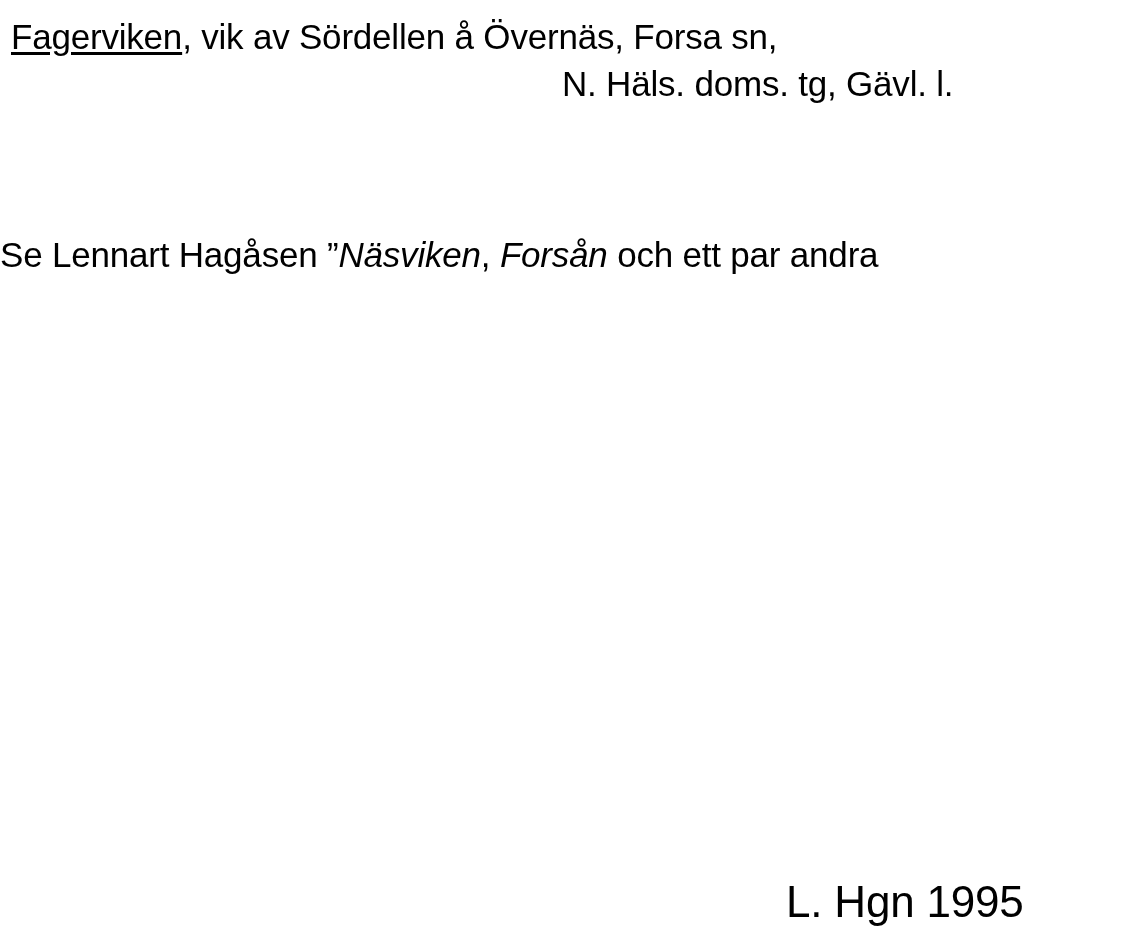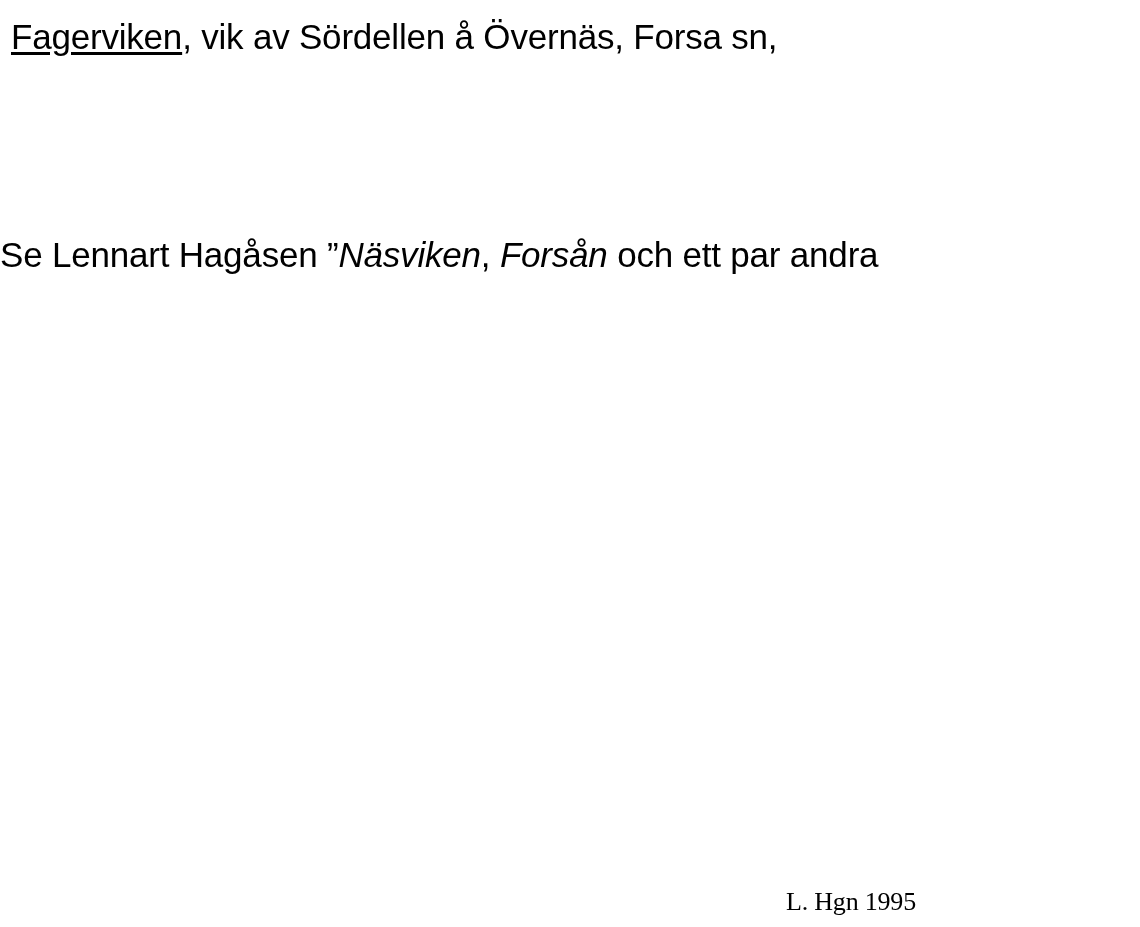--- a/index.html
+++ b/index.html
@@ -54,36 +54,36 @@
   .body-line {
     white-space: nowrap;
   }
   .ital {
     font-style: italic;
   }
   .signature {
     position: absolute;
     left: 786px;
     top: 880px;
-    font-size: 26px;
+    font-size: 44px;
     line-height: 44px;
     white-space: nowrap;
     letter-spacing: -0.2px;
-    font-family: Liberation Serif, serif;
   }
 </style>
 </head>
 <body>
 
 <div class="page">
 
   <div class="headword-line">
     <span class="headword">Fagerviken</span><span>, vik av Sördellen å Övernäs, Forsa sn,</span>
   </div>
 
+  <div class="headword-cont">N. Häls. doms. tg, Gävl. l.</div>
 
   <div class="body-block">
     <div class="body-line">
       <span>Se Lennart Hagåsen ”</span><span class="ital">Näsviken</span><span>, </span><span class="ital">Forsån</span><span> och ett par andra</span>
     </div>
   </div>
 
   <div class="signature">L. Hgn 1995</div>
 
 </div>

